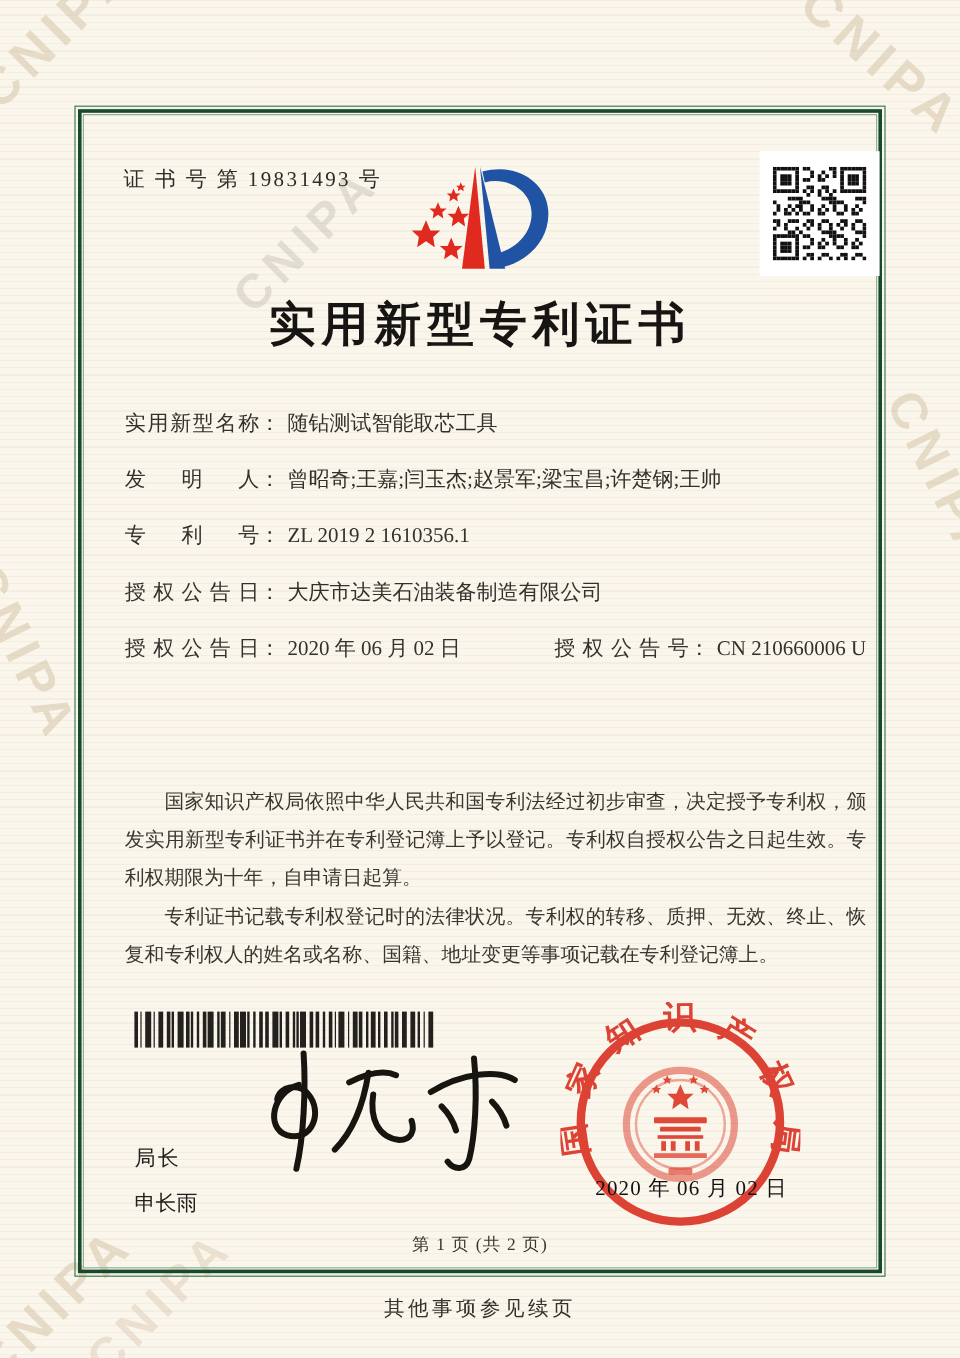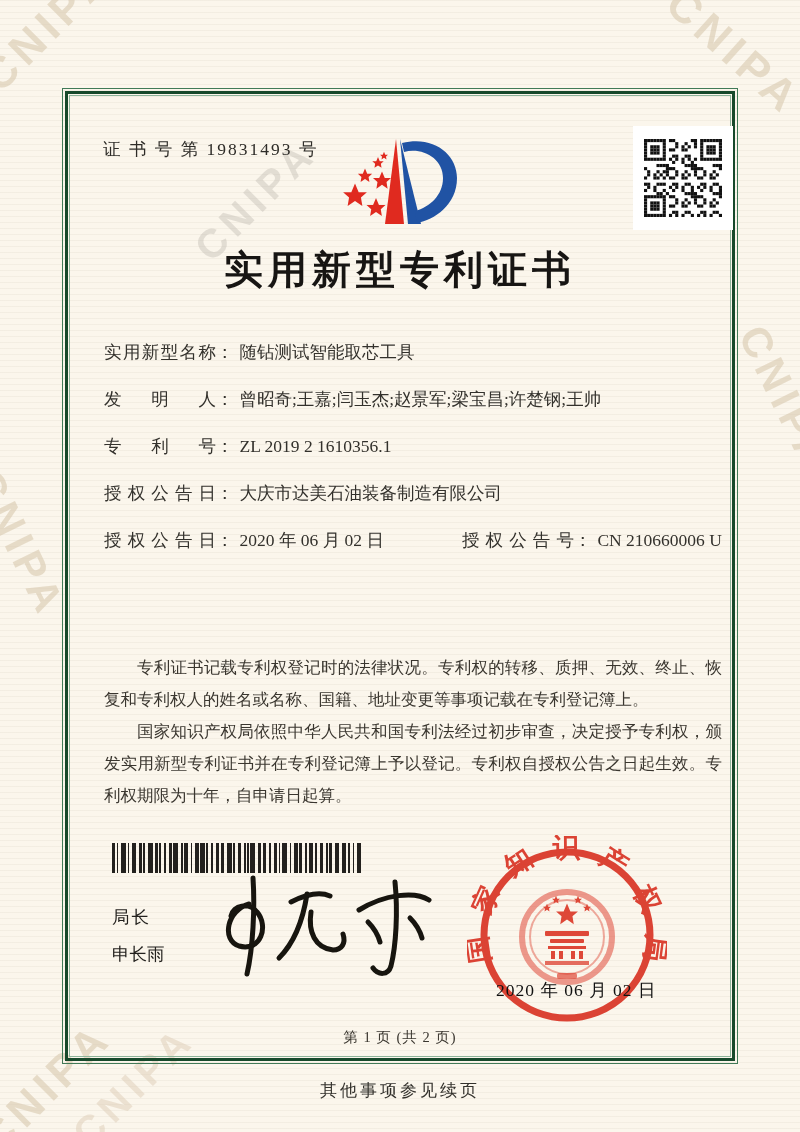--- a/index.html
+++ b/index.html
@@ -37,21 +37,21 @@
   }
   .fields{position:absolute;left:104px;top:340px;width:620px;display:flex;flex-direction:column;gap:23px;font-size:17.5px;line-height:24px;color:#33312c;}
   .frow{white-space:nowrap;}
   .jlabel{display:inline-block;width:112px;text-align:justify;text-align-last:justify;vertical-align:top;}
   .fval{margin-left:6px;}
   .frow.two .second{margin-left:78px;}
   .legal{position:absolute;left:104px;top:652px;width:618px;font-size:16.5px;line-height:32px;color:#3a362f;text-align:justify;}
   .legal p{margin:0;text-indent:2em;}
   .barcode{position:absolute;left:112px;top:843px;height:30px;display:flex;align-items:stretch;}
   .barcode span{display:block;background:#23211e;}
-  .officer{position:absolute;left:112px;top:905px;font-family:Liberation Serif, serif;font-size:17.5px;color:#23211e;}
+  .officer{position:absolute;left:112px;top:953px;font-family:Liberation Serif, serif;font-size:17.5px;color:#23211e;}
   .officer .t{margin-bottom:13px;letter-spacing:2px;}
   .autograph{position:absolute;left:203px;top:868px;}
   .seal{position:absolute;left:467px;top:835px;}
   .seal-date{position:absolute;left:496px;top:978px;width:160px;font-size:17.5px;letter-spacing:1px;color:#111;white-space:nowrap;}
   .page-no{position:absolute;left:0;top:1028px;width:100%;text-align:center;font-size:14.5px;color:#3a362f;letter-spacing:1px;}
   .cont-note{position:absolute;left:0;top:1079px;width:100%;text-align:center;font-size:17px;color:#33312c;letter-spacing:3px;}
 </style>
 </head>
 <body>
 
@@ -372,22 +372,22 @@
       <div class="frow"><span class="jlabel">实用新型名称</span><span>：</span><span class="fval">随钻测试智能取芯工具</span></div>
       <div class="frow"><span class="jlabel">发明人</span><span>：</span><span class="fval">曾昭奇;王嘉;闫玉杰;赵景军;梁宝昌;许楚钢;王帅</span></div>
       <div class="frow"><span class="jlabel">专利号</span><span>：</span><span class="fval">ZL 2019 2 1610356.1</span></div>
       <div class="frow"><span class="jlabel">授权公告日</span><span>：</span><span class="fval">大庆市达美石油装备制造有限公司</span></div>
       <div class="frow two">
         <span class="jlabel">授权公告日</span><span>：</span><span class="fval">2020 年 06 月 02 日</span><span class="second jlabel">授权公告号</span><span>：</span><span class="fval">CN 210660006 U</span>
       </div>
     </div>
 
     <div class="legal">
+      <p>国家知识产权局依照中华人民共和国专利法经过初步审查，决定授予专利权，颁发实用新型专利证书并在专利登记簿上予以登记。专利权自授权公告之日起生效。专利权期限为十年，自申请日起算。</p>
       <p>专利证书记载专利权登记时的法律状况。专利权的转移、质押、无效、终止、恢复和专利权人的姓名或名称、国籍、地址变更等事项记载在专利登记簿上。</p>
-      <p>国家知识产权局依照中华人民共和国专利法经过初步审查，决定授予专利权，颁发实用新型专利证书并在专利登记簿上予以登记。专利权自授权公告之日起生效。专利权期限为十年，自申请日起算。</p>
     </div>
 
     <div class="barcode" id="barcode">
         <span style="width: 3.2px; margin-right: 1.55px;"></span>
         <span style="width: 1.6px; margin-right: 3.1px;"></span>
         <span style="width: 4.8px; margin-right: 1.55px;"></span>
         <span style="width: 1.6px; margin-right: 3.1px;"></span>
         <span style="width: 3.2px; margin-right: 3.1px;"></span>
         <span style="width: 3.2px; margin-right: 1.55px;"></span>
         <span style="width: 1.6px; margin-right: 3.1px;"></span>

